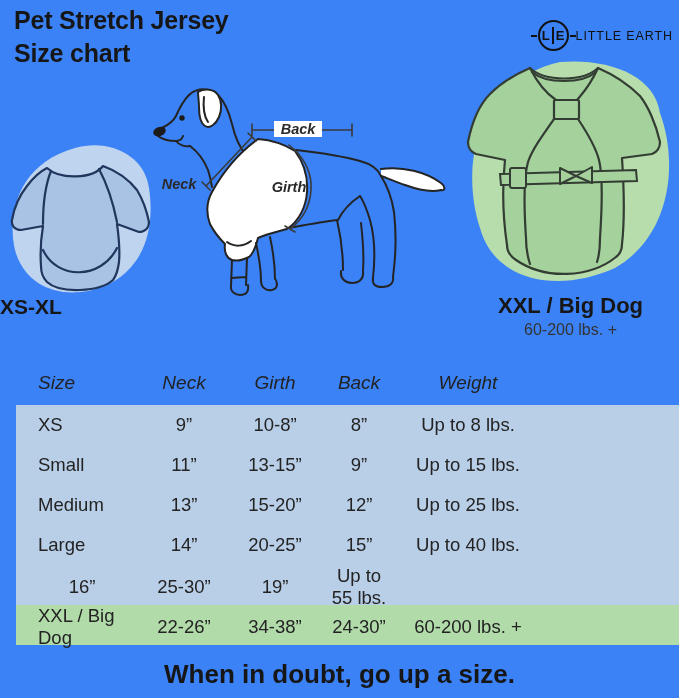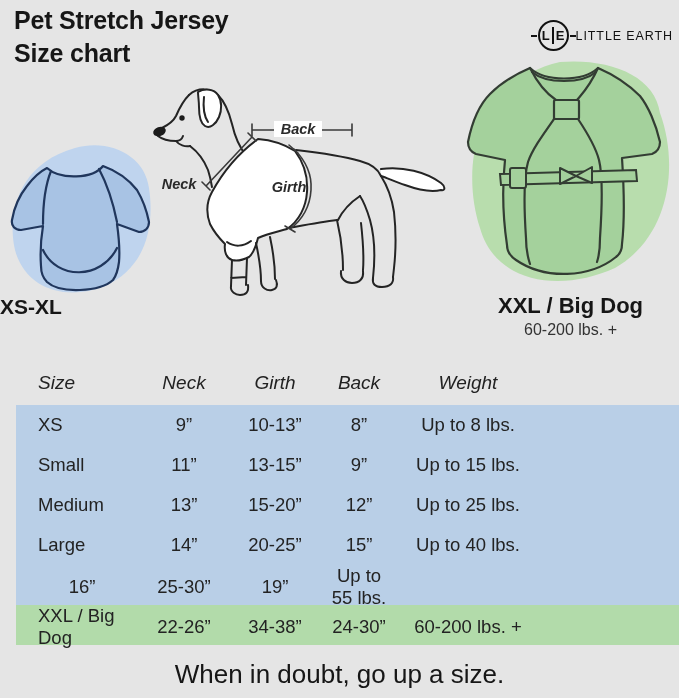--- a/index.html
+++ b/index.html
@@ -1,20 +1,20 @@
 <!DOCTYPE html>
 <html style="--row-blue: #b9cfe7; --row-green: #b2dbaa; --jersey-blue: #a8c3e4; --jersey-blue-shadow: #bfd4ee; --jersey-green: #a4d19c; --jersey-green-shadow: #b8ddad; --outline-dark: #242424;"><head>
 <meta charset="utf-8">
 <style>
   * { margin: 0; padding: 0; box-sizing: border-box; }
   html,body { background: #ffffff; }
   .page {
     position: relative;
     width: 679px; height: 698px;
-    background: #e5e5e5;
+    background: #3b82f6;
     font-family: "Liberation Sans", sans-serif;
     color: #1c1c1c;
     overflow: hidden;
   }
   
   .title {
     position: absolute; left: 14px; top: 4px;
     font-size: 25px; font-weight: bold; line-height: 1.3;
     color: #161616; letter-spacing: -0.2px;
   }
@@ -63,21 +63,21 @@
   }
   .thead { height: 30px; margin-bottom: 7px; font-style: italic; font-size: 19px; color: #222; }
   .trow  { height: 40px; margin-bottom: 0; font-size: 18.5px; color: #232323; }
   .row-blue  { background: var(--row-blue, #b9cfe7); }
   .row-green { background: var(--row-green, #b2dbaa); }
   .c-size  { padding-left: 22px; text-align: left; }
   .c-mid   { text-align: center; }
   
   .note {
     position: absolute; left: 0; right: 0; top: 659px;
-    text-align: center; font-size: 26px; font-weight: normal; color: #161616;
+    text-align: center; font-size: 26px; font-weight: bold; color: #161616;
   }
 </style>
 </head>
 <body>
 
 <div class="page">
 
   <div class="title">
     <div>Pet Stretch Jersey</div>
     <div>Size chart</div>
@@ -175,21 +175,21 @@
       <span class="c-mid">Neck</span>
       <span class="c-mid">Girth</span>
       <span class="c-mid">Back</span>
       <span class="c-mid">Weight</span>
       <span></span>
     </div>
 
     <div class="t-grid trow row-blue">
       <span class="c-size">XS</span>
       <span class="c-mid">9”</span>
-      <span class="c-mid">10-13”</span>
+      <span class="c-mid">10-8”</span>
       <span class="c-mid">8”</span>
       <span class="c-mid">Up to 8 lbs.</span>
       <span></span>
     </div>
     <div class="t-grid trow row-blue">
       <span class="c-size">Small</span>
       <span class="c-mid">11”</span>
       <span class="c-mid">13-15”</span>
       <span class="c-mid">9”</span>
       <span class="c-mid">Up to 15 lbs.</span>

